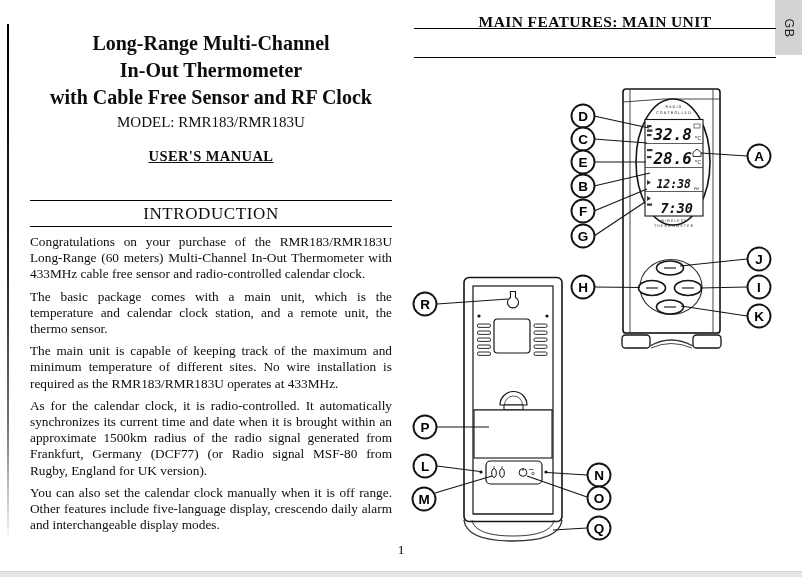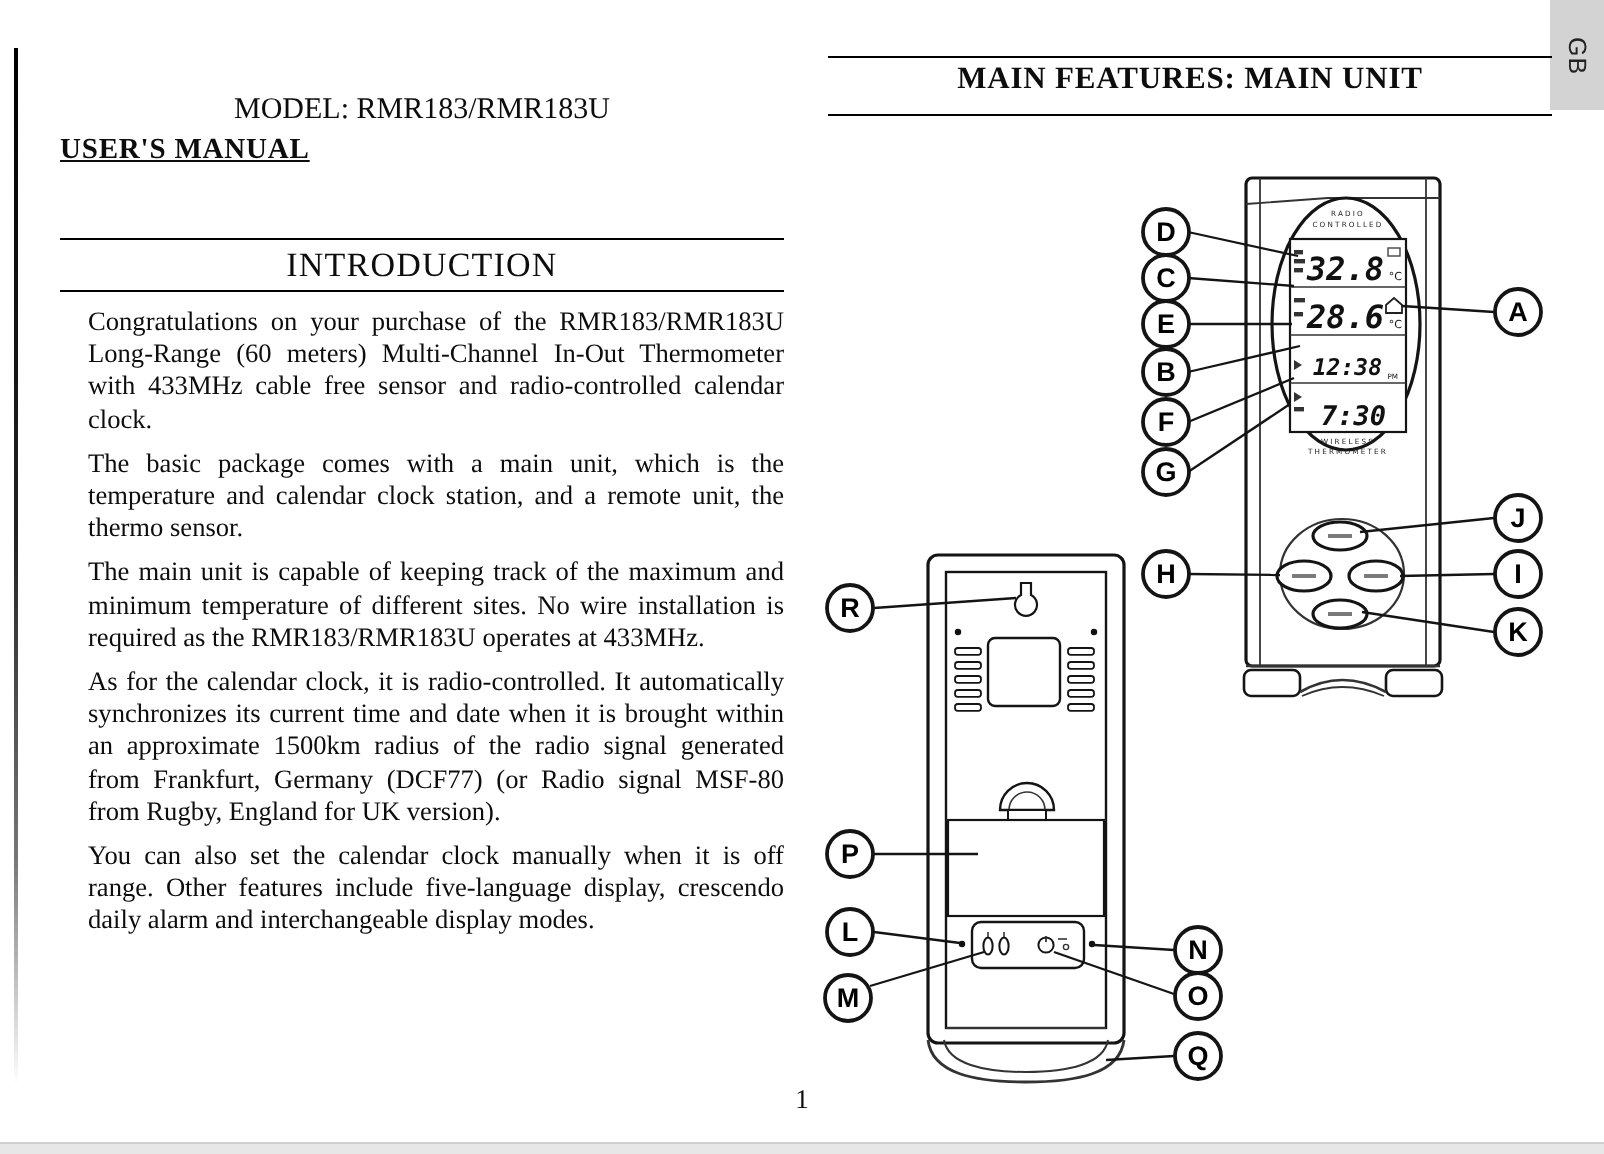--- a/index.html
+++ b/index.html
@@ -14,33 +14,33 @@
   .bottom-band { position:absolute; left:0; top:571px; width:802px; height:6px;
     background:#e7e7e7; border-top:1px solid #d0d0d0; }
   .corner-tab { position:absolute; left:775px; top:0; width:27px; height:55px;
     background:#d3d3d3; display:flex; align-items:center; justify-content:center; }
   .corner-tab span { transform:rotate(90deg); font-family:"Liberation Sans",sans-serif;
     font-size:12.5px; letter-spacing:.5px; color:#222; }
 
   
   .left-col { position:absolute; left:30px; top:30px; width:362px; }
   .doc-title { text-align:center; font-weight:bold; font-size:20px; line-height:27px; }
-  .model-line { text-align:center; font-size:15px; margin-top:17px; }
-  .manual-line { font-size:14.5px; font-weight:bold;
-    text-decoration:underline; letter-spacing:.4px; margin-top:3px; }
+  .model-line { text-align:center; font-size:15px; margin-top:3px; }
+  .manual-line { text-align:center; font-size:14.5px; font-weight:bold;
+    text-decoration:underline; letter-spacing:.4px; margin-top:17px; }
   .rule { height:0; border-top:1.6px solid #000; }
   .rule-top { margin-top:35px; }
   .intro-heading { text-align:center; font-weight:normal; font-size:17px;
     letter-spacing:.6px; padding:3px 0 2px 0; }
-  .paras { margin-top:7px;margin-left:14px; }
+  .paras { margin-top:7px; }
   .paras p { font-size:13.3px; line-height:16.2px; text-align:justify; margin-bottom:6px; }
 
   
   .rc-rule { position:absolute; left:414px; width:362px; height:0; border-top:1.7px solid #000; }
-  .rc-heading { position:absolute; left:414px; top:31px; width:362px; text-align:center;
+  .rc-heading { position:absolute; left:414px; top:13px; width:362px; text-align:center;
     font-weight:bold; font-size:15.5px; letter-spacing:.4px; }
 
   .page-number { position:absolute; left:346px; top:542px; width:110px;
     text-align:center; font-size:13.5px; }
 
   
   .diagram { position:absolute; left:410px; top:80px; width:392px; height:480px; }
   .diagram * { vector-effect:none; }
   .outline { fill:#fff; stroke:#141414; }
   .thin { fill:none; stroke:#333; }
@@ -59,20 +59,25 @@
 
 <div class="page">
 
   <div class="fold-line"></div>
   <div class="bottom-band"></div>
   <div class="corner-tab">
     <span>GB</span>
   </div>
 
   <div class="left-col">
+    <div class="doc-title">
+      <div>Long-Range Multi-Channel</div>
+      <div>In-Out Thermometer</div>
+      <div>with Cable Free Sensor and RF Clock</div>
+    </div>
     <div class="model-line">MODEL: RMR183/RMR183U</div>
     <div class="manual-line">USER'S MANUAL</div>
 
     <div class="rule rule-top"></div>
     <div class="intro-heading">INTRODUCTION</div>
     <div class="rule"></div>
 
     <div class="paras">
       <p>Congratulations on your purchase of the RMR183/RMR183U Long-Range (60 meters) Multi-Channel In-Out Thermometer with 433MHz cable free sensor and radio-controlled calendar clock.</p>
       <p>The basic package comes with a main unit, which is the temperature and calendar clock station, and a remote unit, the thermo sensor.</p>

